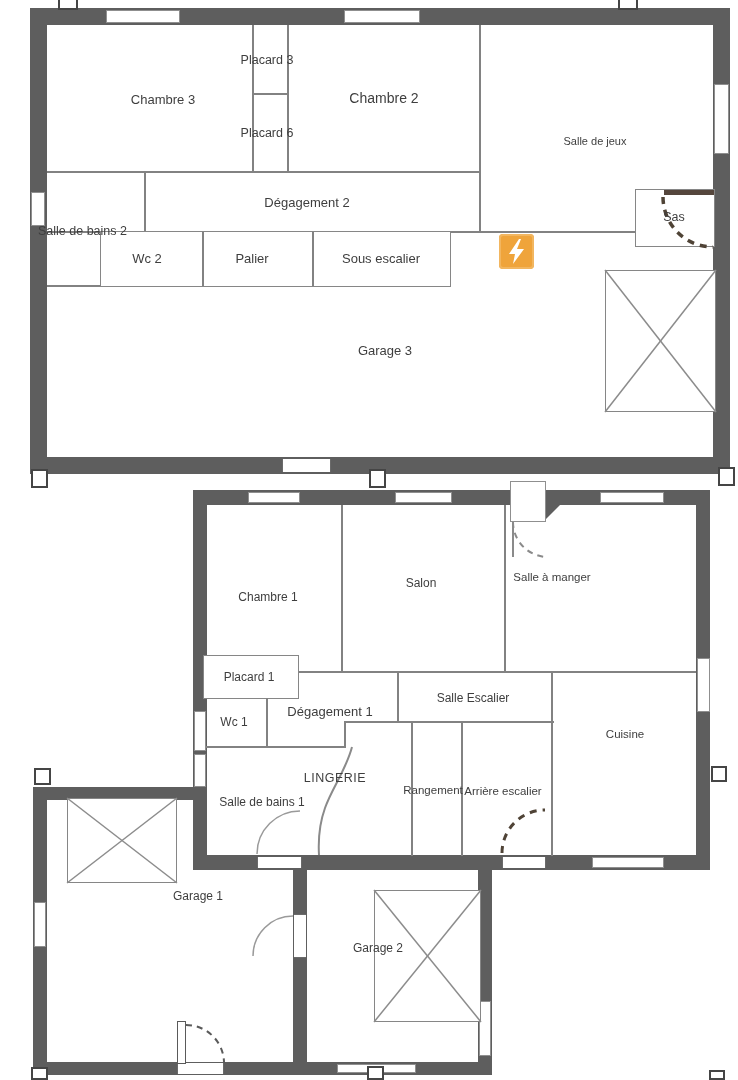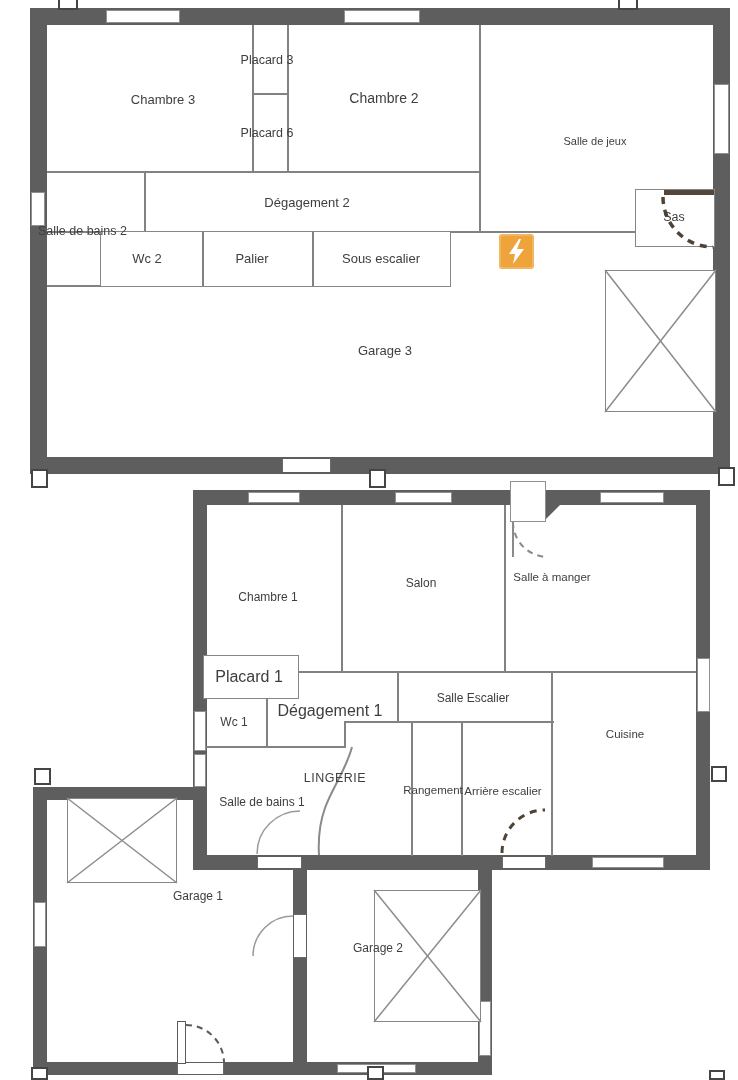--- a/index.html
+++ b/index.html
@@ -140,23 +140,23 @@
     <div class="lbl f2lbl anchor-left" style="left:38px;top:231px">Salle de bains 2</div>
     <div class="lbl f2lbl" style="left:147px;top:258px;font-size:13px">Wc 2</div>
     <div class="lbl f2lbl" style="left:252px;top:258px;font-size:13px">Palier</div>
     <div class="lbl f2lbl" style="left:381px;top:258px;font-size:13px">Sous escalier</div>
     <div class="lbl f2lbl" style="left:674px;top:217px">Sas</div>
     <div class="lbl f2lbl" style="left:385px;top:350px;font-size:13px">Garage 3</div>
 
     <div class="lbl f1lbl" style="left:268px;top:597px;font-size:12px">Chambre 1</div>
     <div class="lbl f1lbl" style="left:421px;top:583px;font-size:12px">Salon</div>
     <div class="lbl f1lbl" style="left:552px;top:577px">Salle à manger</div>
-    <div class="lbl f1lbl" style="left:249px;top:677px;font-size:16px">Placard 1</div>
+    <div class="lbl f1lbl" style="left:249px;top:677px;font-size:12px">Placard 1</div>
     <div class="lbl f1lbl" style="left:234px;top:722px;font-size:12px">Wc 1</div>
-    <div class="lbl f1lbl" style="left:330px;top:711px;font-size:16px">Dégagement 1</div>
+    <div class="lbl f1lbl" style="left:330px;top:711px;font-size:13px">Dégagement 1</div>
     <div class="lbl f1lbl" style="left:473px;top:698px;font-size:12px">Salle Escalier</div>
     <div class="lbl f1lbl" style="left:335px;top:778px;font-size:12.5px;letter-spacing:.5px">LINGERIE</div>
     <div class="lbl f1lbl" style="left:262px;top:802px;font-size:12px">Salle de bains 1</div>
     <div class="lbl f1lbl" style="left:433px;top:790px">Rangement</div>
     <div class="lbl f1lbl" style="left:503px;top:791px">Arrière escalier</div>
     <div class="lbl f1lbl" style="left:625px;top:734px">Cuisine</div>
     <div class="lbl f1lbl" style="left:198px;top:896px;font-size:12px">Garage 1</div>
     <div class="lbl f1lbl" style="left:378px;top:948px;font-size:12px">Garage 2</div>
   </div>
 

